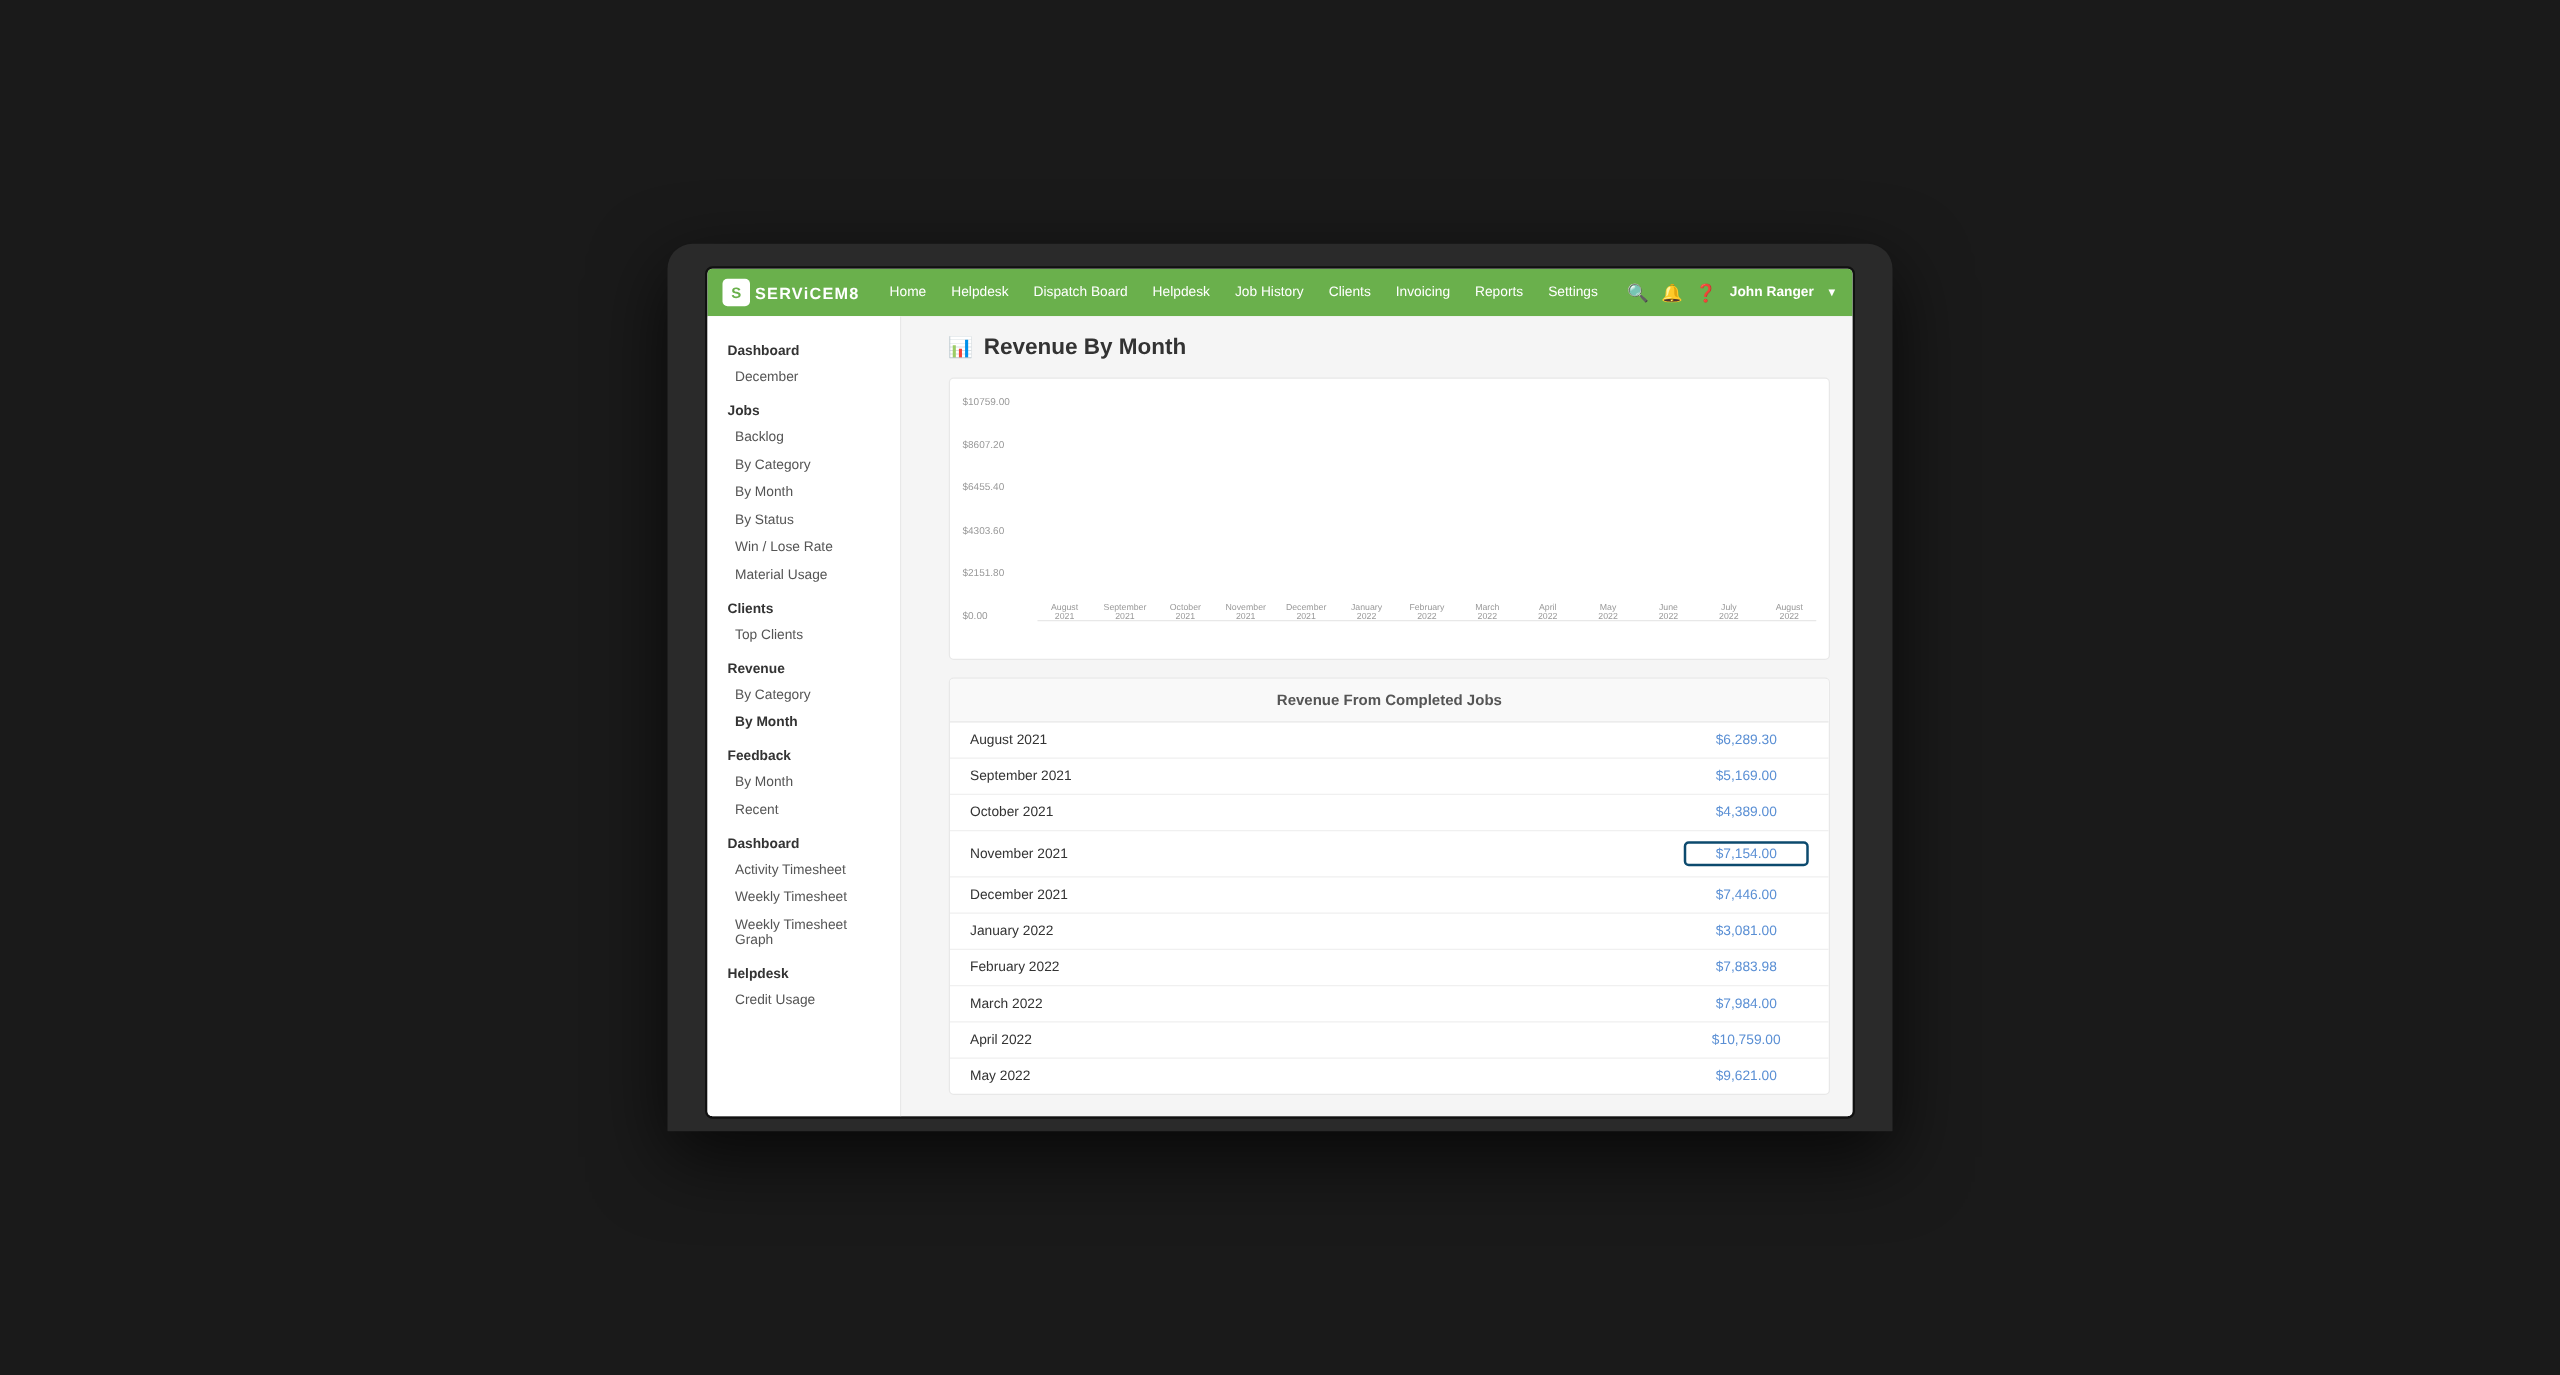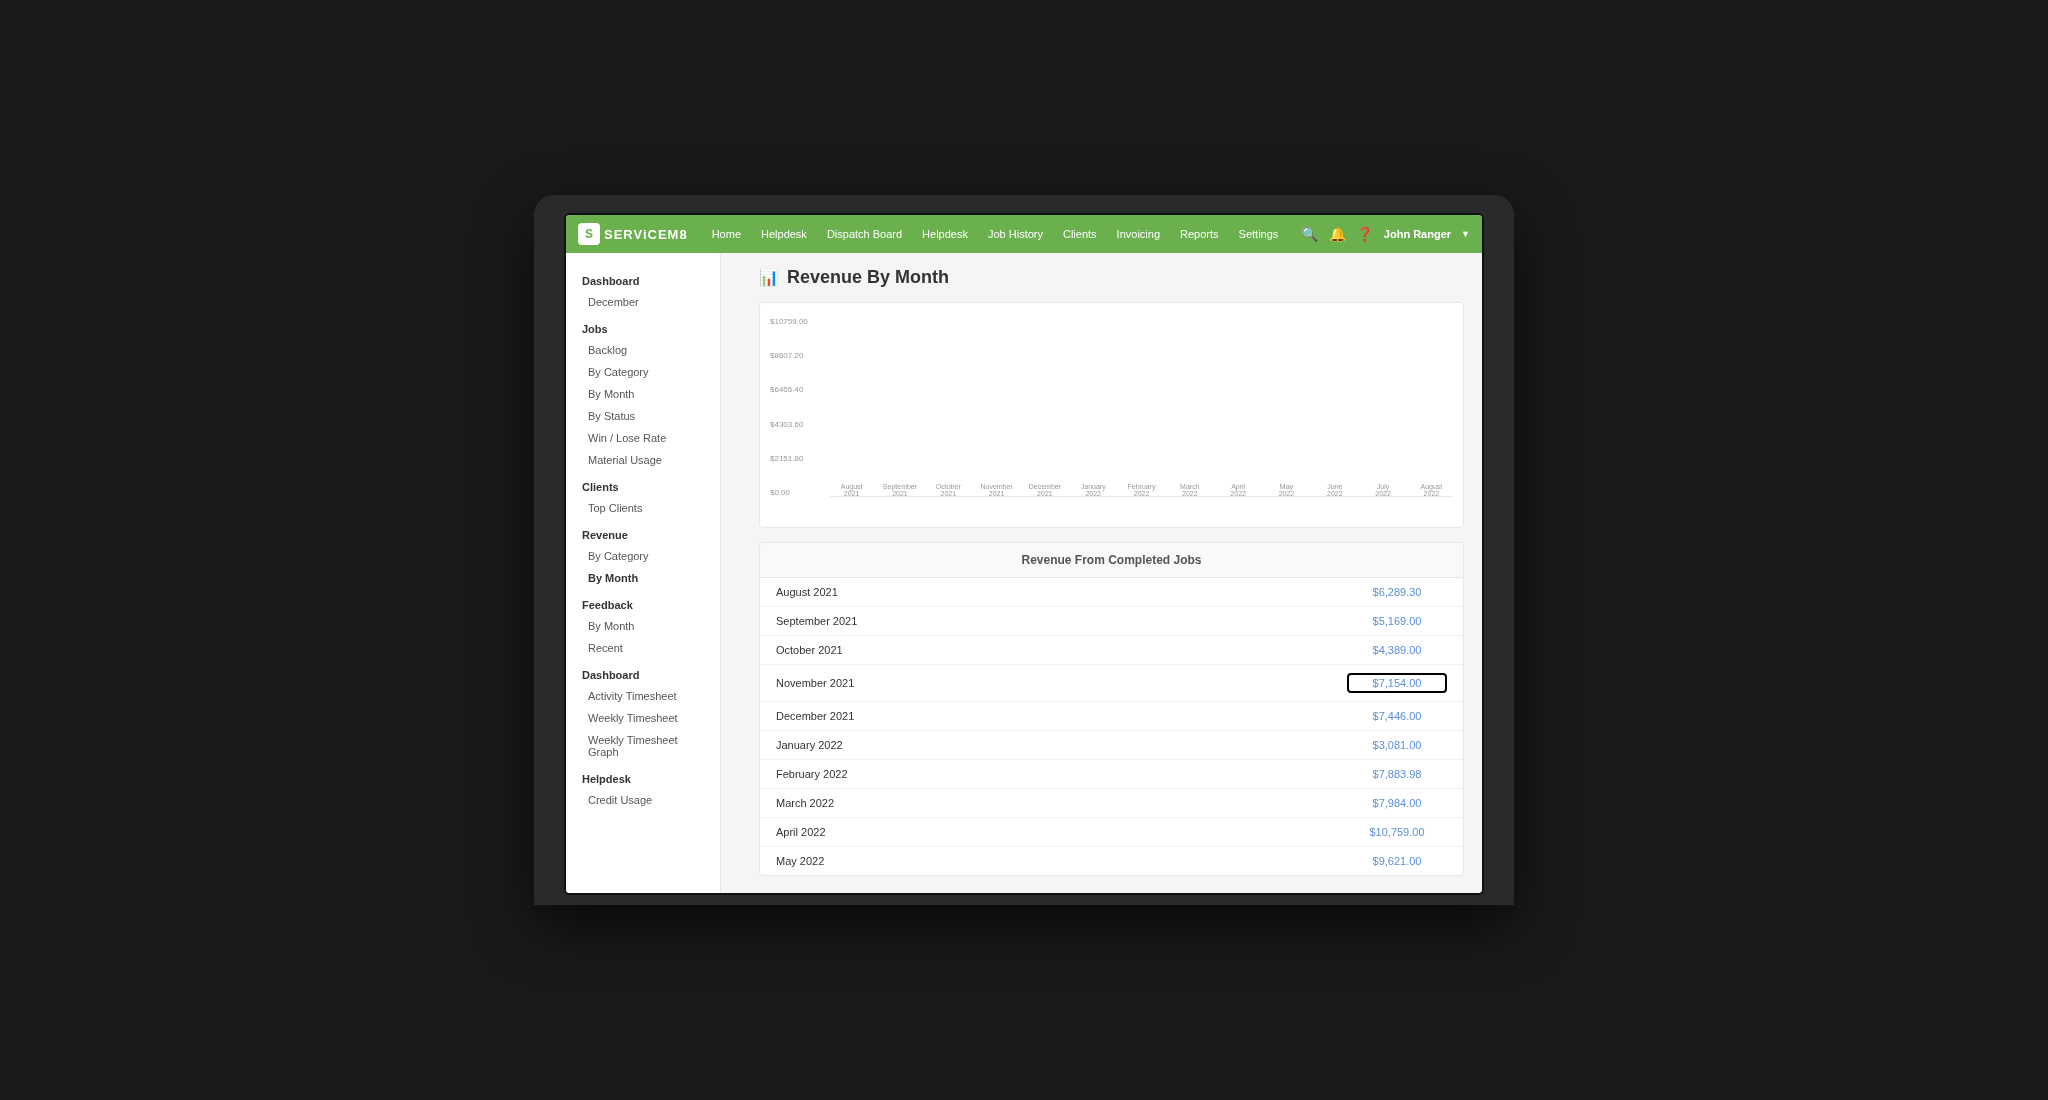--- a/index.html
+++ b/index.html
@@ -246,21 +246,21 @@
       font-size: 11px;
       color: #333;
     }
     .table-cell-amount {
       font-size: 11px;
       color: #5a8fd4;
       min-width: 100px;
       text-align: center;
     }
     .table-cell-amount.highlighted {
-      border: 2px solid #000000;
+      border: 2px solid #0c4a6e;
       border-radius: 4px;
       padding: 2px 8px;
       color: #5a8fd4;
     }
   </style>
 </head>
 <body>
 
 <div class="laptop-outer">
   <div class="laptop-screen">

